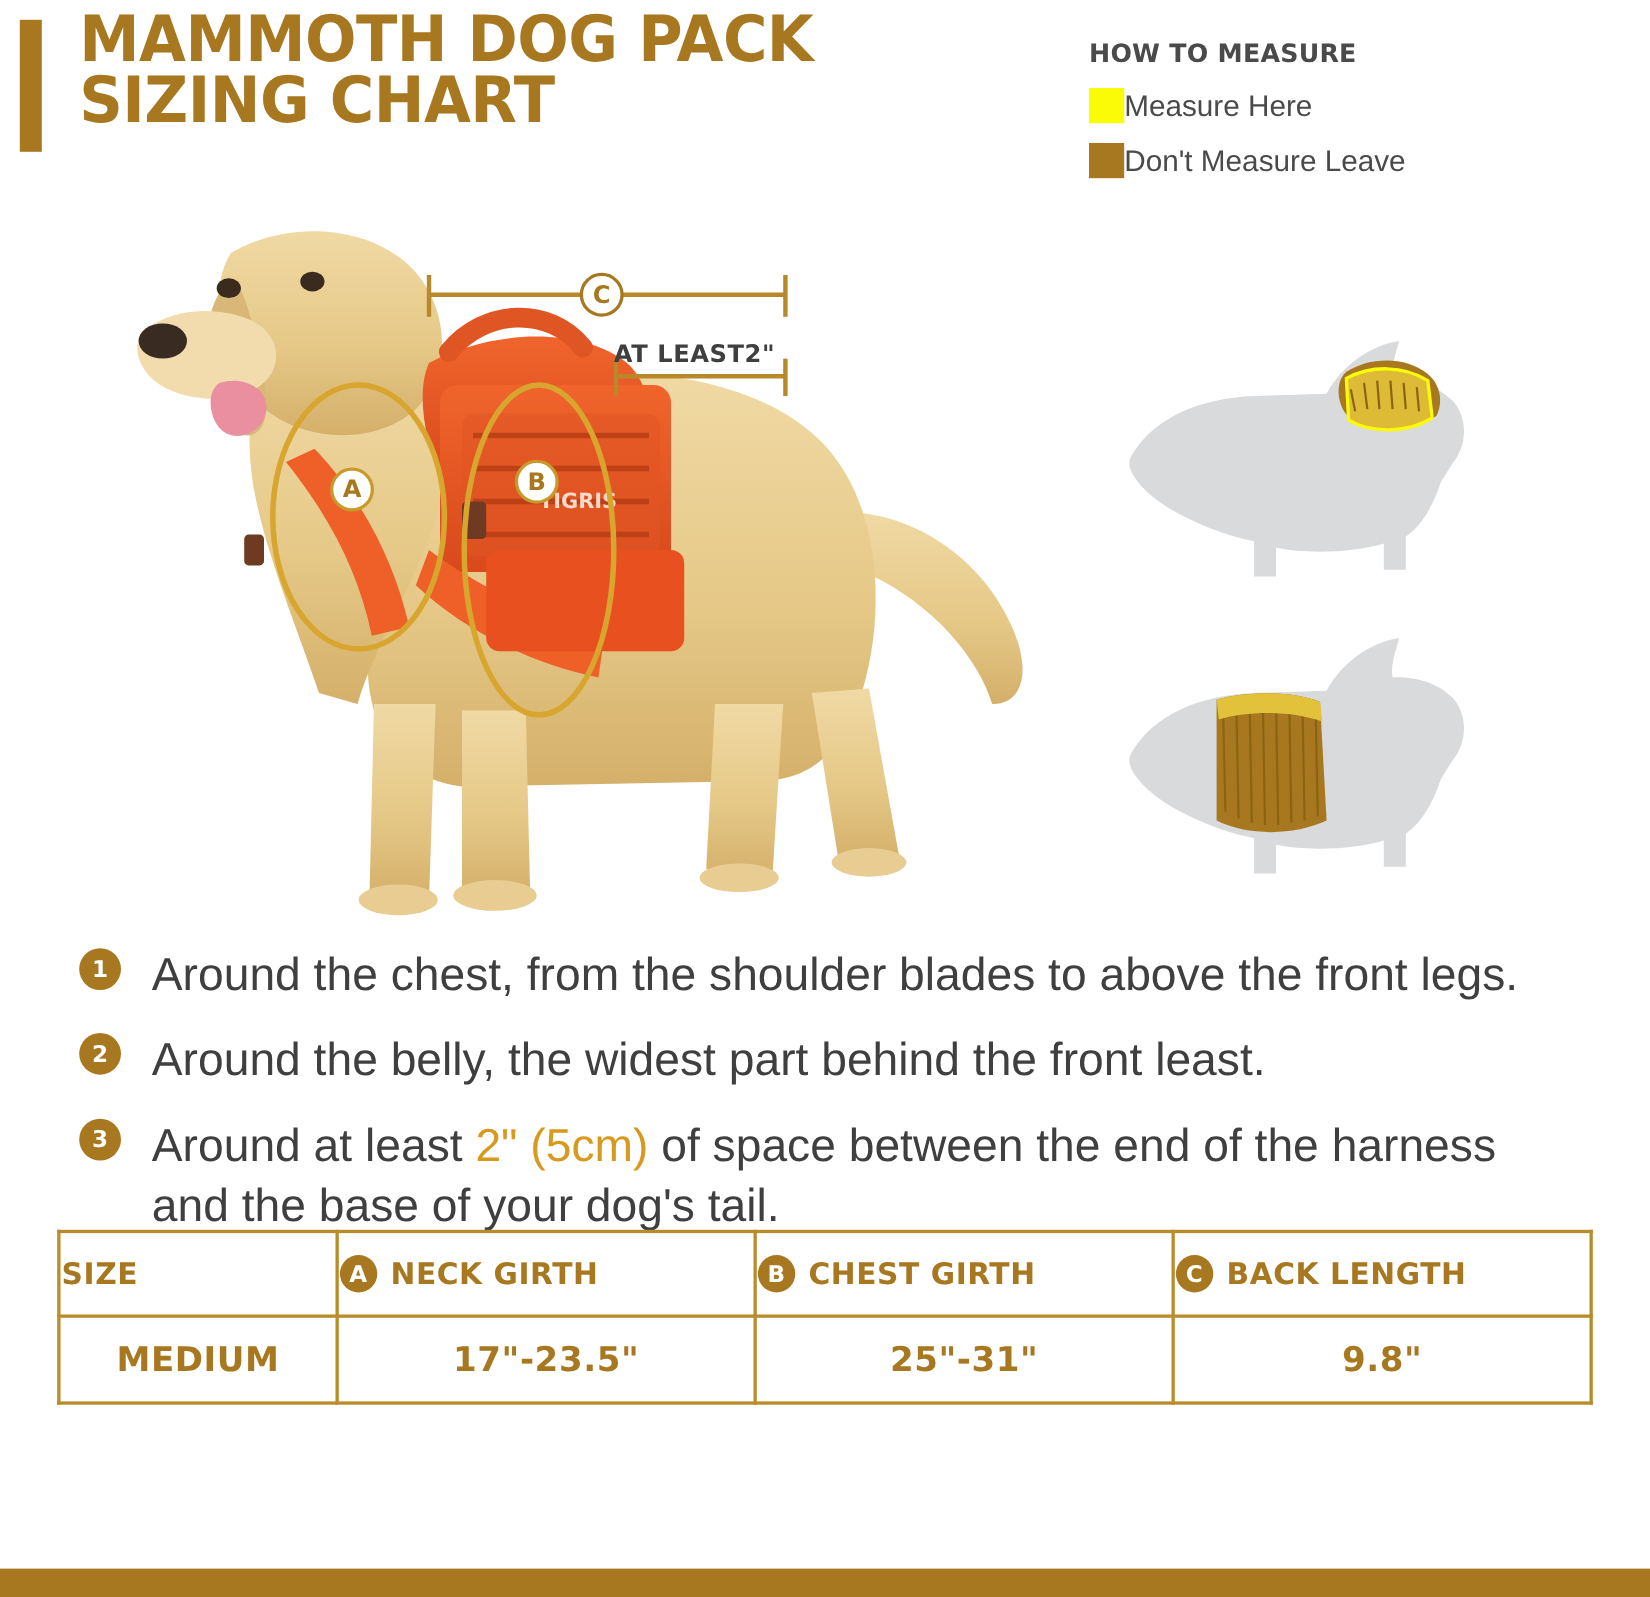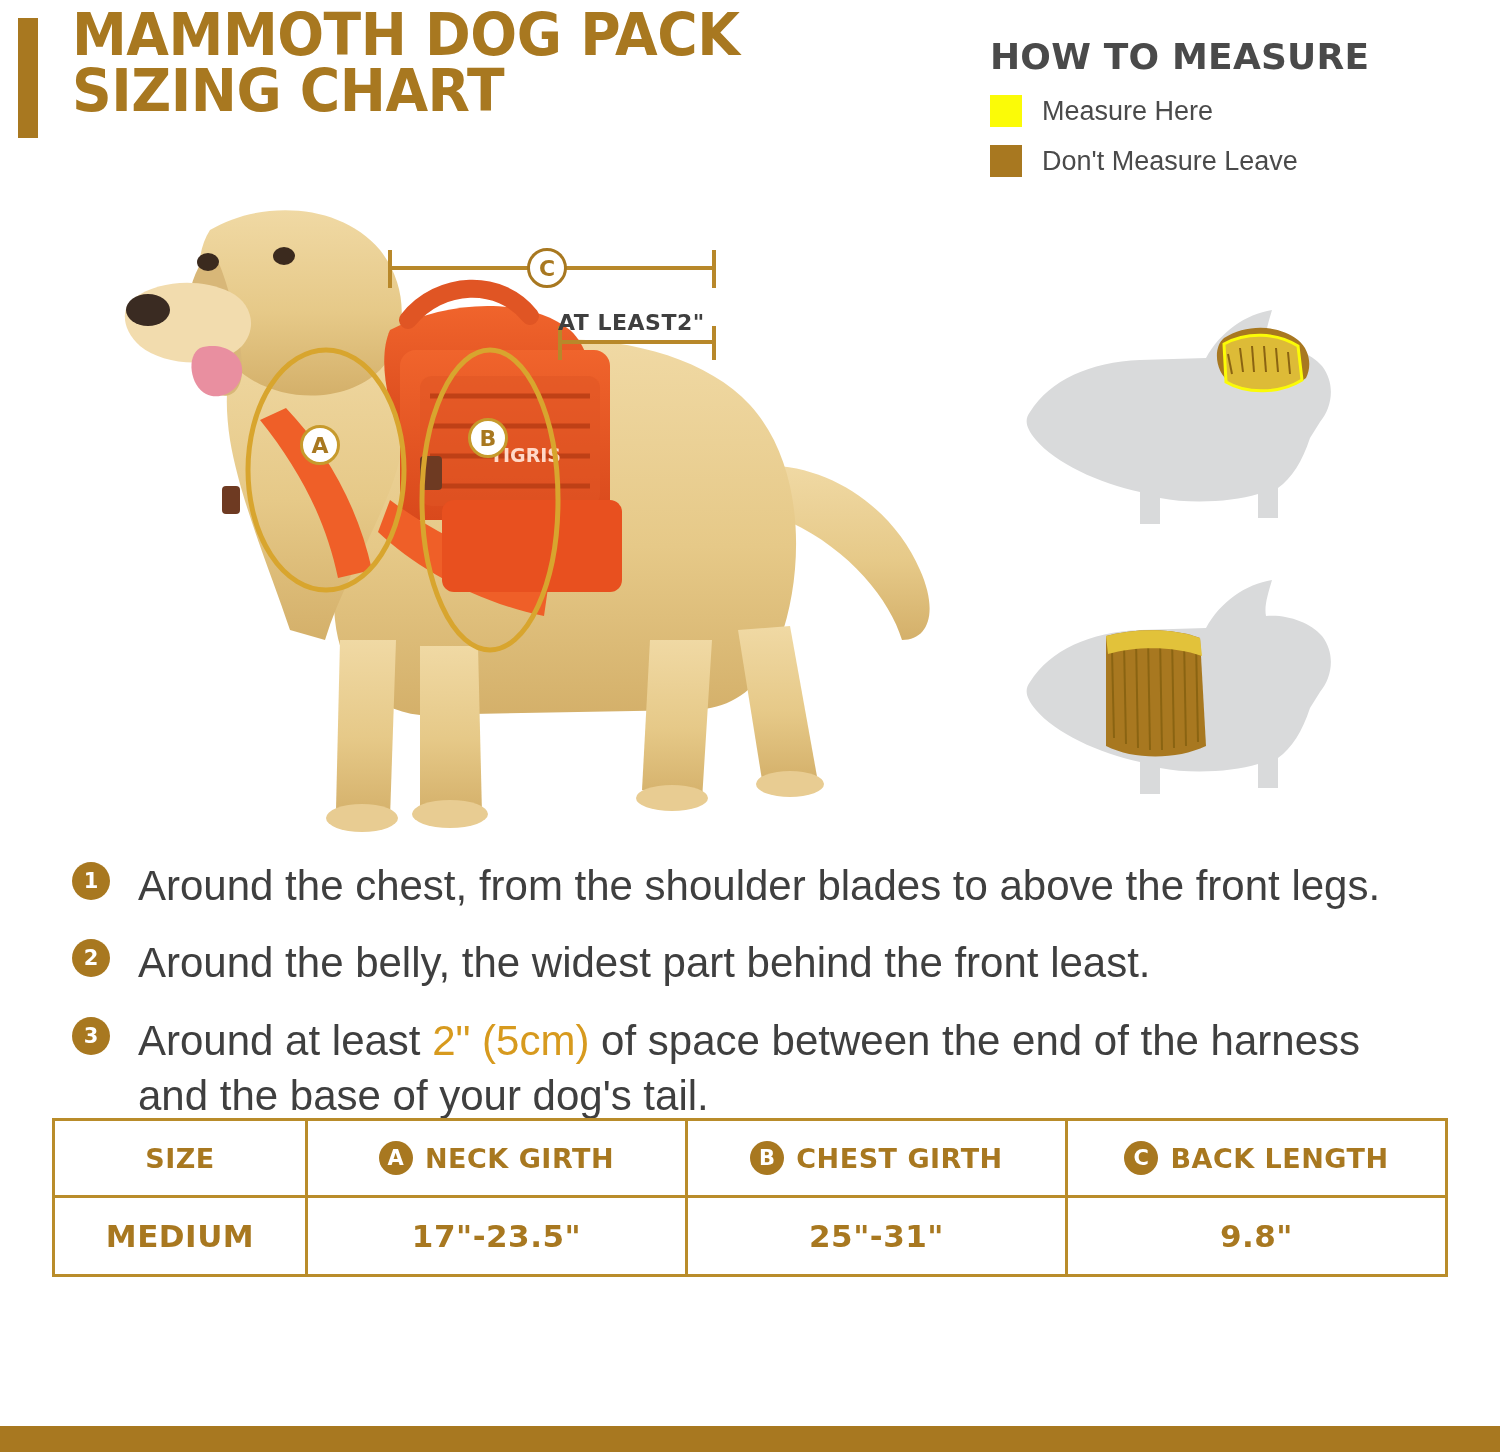--- a/index.html
+++ b/index.html
@@ -44,40 +44,39 @@
   
   .howto {
     position: absolute;
     right: 110px;
     top: 36px;
     width: 400px;
   }
   .howto-title {
     font-family: "DejaVu Sans", sans-serif;
     font-weight: bold;
-    font-size: 36px;
+    font-size: 23px;
     line-height: 1.14;
     color: #4a4a4a;
     letter-spacing: 0.2px;
     text-transform: uppercase;
   }
   .legend-row {
     display: flex;
     align-items: center;
     margin-top: 18px;
   }
   .legend-swatch {
     width: 32px;
     height: 32px;
     flex: 0 0 auto;
   }
   .legend-swatch.yellow { background: #fbfb07; }
   .legend-swatch.brown  { background: #a87820; }
   .legend-label {
-    margin-left: 20px;
     font-size: 27px;
     color: #4a4a4a;
   }
 
   
   .photo-area {
     position: absolute;
     left: 90px;
     top: 170px;
     width: 900px;
@@ -195,21 +194,20 @@
   }
   .size-table td {
     height: 74px;
     font-size: 31px;
     text-transform: uppercase;
   }
   .col-size { width: 248px; }
   .hdr-inner {
     display: flex;
     align-items: center;
-    justify-content: center;
     gap: 12px;
   }
   .hdr-badge {
     width: 34px;
     height: 34px;
     border-radius: 50%;
     background: #a87820;
     color: #ffffff;
     font-size: 21px;
     display: flex;

